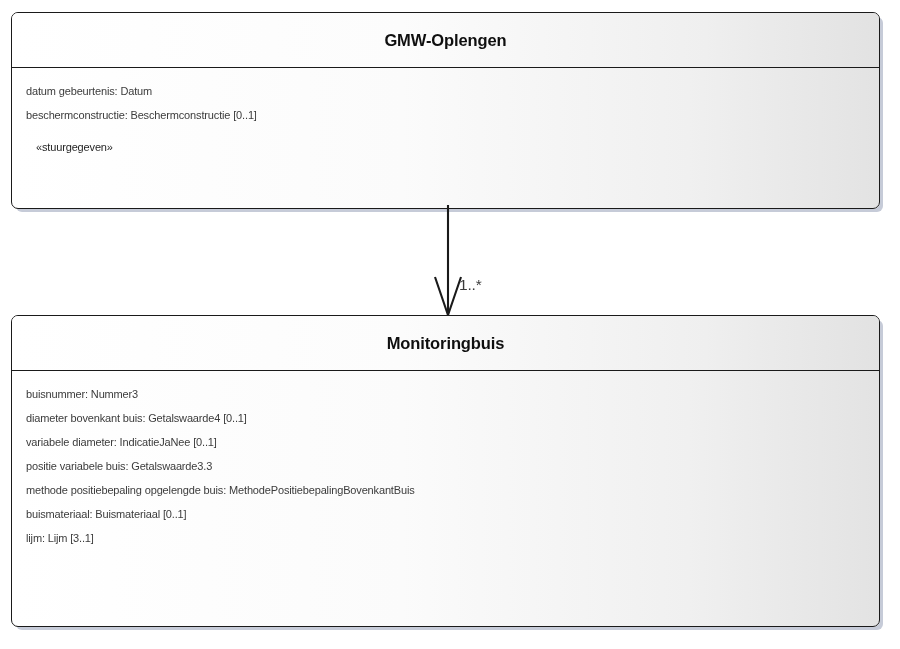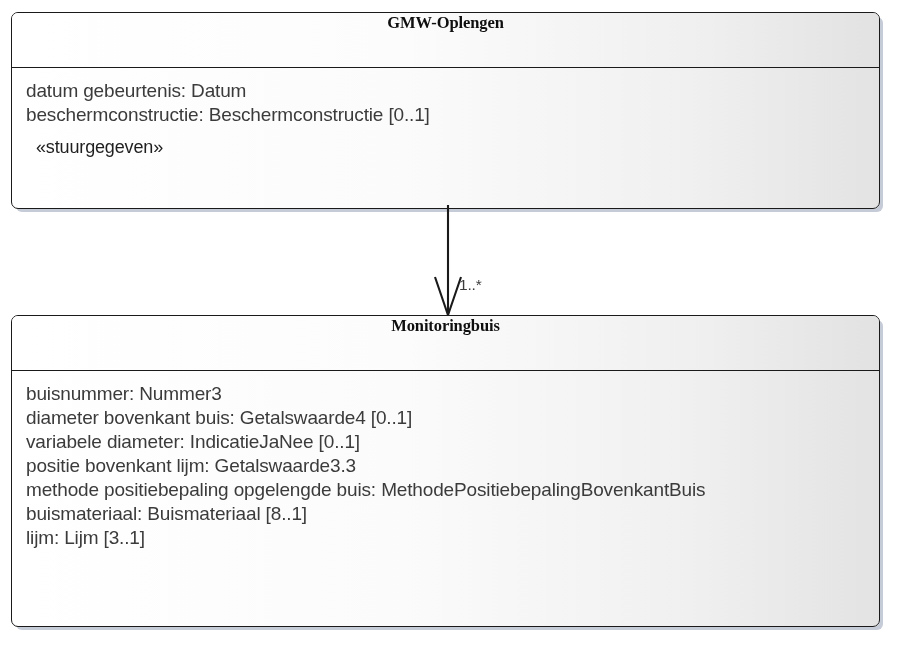--- a/index.html
+++ b/index.html
@@ -27,48 +27,48 @@
     border: 1.6px solid #1a1a1a;
     border-radius: 7px;
     background: linear-gradient(to right, #ffffff 0%, #fbfbfb 45%, #f0f0f0 78%, #e3e3e3 100%);
     box-shadow: 4px 4px 0 -1px #c6cbd8;
     overflow: hidden;
   }
   .uml-header {
     box-sizing: border-box;
     height: 55px;
     display: flex;
+    align-items: center;
     justify-content: center;
     border-bottom: 1.6px solid #1a1a1a;
     background: linear-gradient(to right, #ffffff 0%, #fcfcfc 45%, #efefef 80%, #e2e2e2 100%);
-    font-family: Liberation Serif, serif;
   }
   .uml-title {
     font-size: 16.5px;
     font-weight: bold;
     color: #0f0f0f;
     letter-spacing: -0.1px;
     white-space: nowrap;
   }
   .uml-body {
     box-sizing: border-box;
     padding: 11px 0 10px 14px;
   }
   .attr-line {
-    font-size: 19px;
+    font-size: 11px;
     line-height: 24px;
     color: #3b3b3b;
     white-space: nowrap;
     letter-spacing: -0.15px;
   }
   .attr-line.stereotype {
     padding-left: 10px;
     padding-top: 8px;
     color: #1f1f1f;
-    font-size: 18px;
+    font-size: 11px;
   }
 
   
   .connector {
     position: absolute;
     pointer-events: none;
   }
   .multiplicity-label {
     position: absolute;
     font-size: 15.5px;
@@ -100,20 +100,20 @@
   <span class="multiplicity-label" style="left:459px; top:276px;">1..*</span>
 
   <div class="uml-class" id="class-monitoringbuis" style="left:11px; top:315px; width:869px; height:312px;">
     <div class="uml-header">
       <span class="uml-title">Monitoringbuis</span>
     </div>
     <div class="uml-body">
       <div class="attr-line">buisnummer: Nummer3</div>
       <div class="attr-line">diameter bovenkant buis: Getalswaarde4 [0..1]</div>
       <div class="attr-line">variabele diameter: IndicatieJaNee [0..1]</div>
-      <div class="attr-line">positie bovenkant lijm: Getalswaarde3.3</div>
+      <div class="attr-line">positie variabele buis: Getalswaarde3.3</div>
       <div class="attr-line">methode positiebepaling opgelengde buis: MethodePositiebepalingBovenkantBuis</div>
-      <div class="attr-line">buismateriaal: Buismateriaal [8..1]</div>
+      <div class="attr-line">buismateriaal: Buismateriaal [0..1]</div>
       <div class="attr-line">lijm: Lijm [3..1]</div>
     </div>
   </div>
 
 </div>
 
 </body></html>

